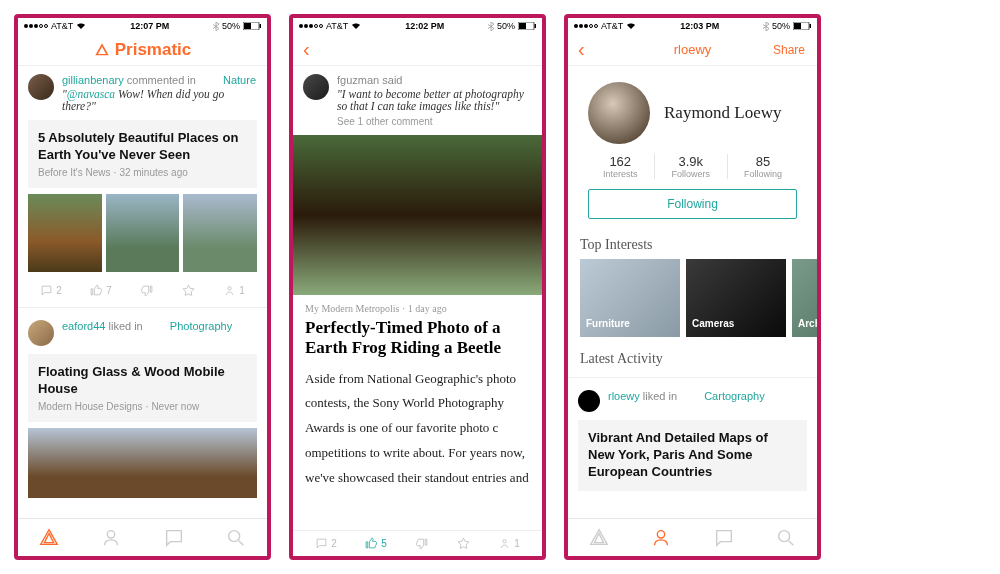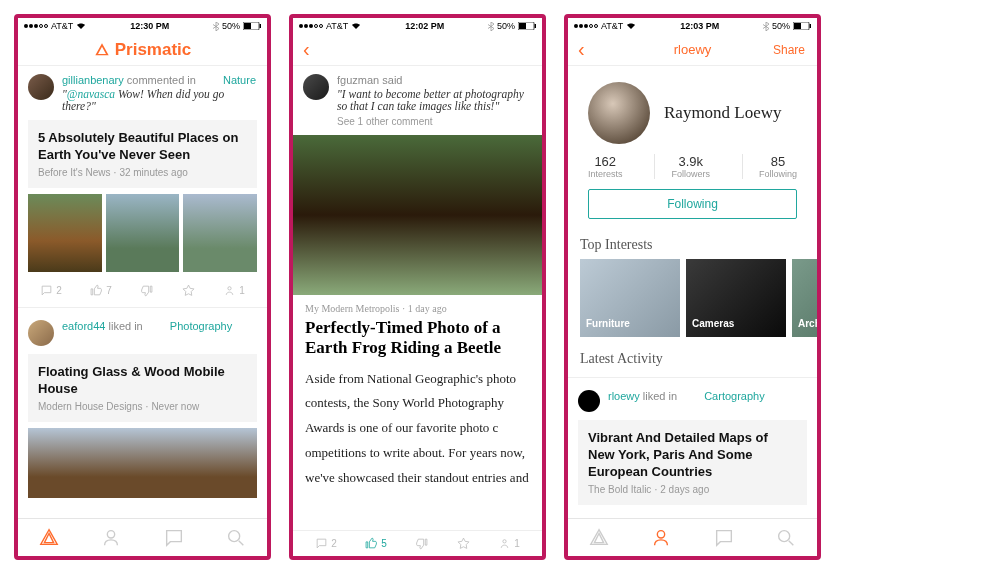--- a/index.html
+++ b/index.html
@@ -43,21 +43,21 @@
   .social-item.active{color:#20a79e;}
   .article-meta{font-size:10px;color:#999;padding:8px 12px 2px;font-family:Georgia,serif;}
   .article-title{font-size:17px;font-weight:700;padding:2px 12px 8px;font-family:Georgia,serif;line-height:1.2;}
   .article-body{font-size:13px;color:#222;padding:0 12px;font-family:Georgia,serif;line-height:1.9;}
   .tab-bar { height:38px; border-top:1px solid #e5e5e5; display:flex; justify-content:space-around; align-items:center;}
   .tab-icon{width:22px;height:22px;color:#ccc;}
   .tab-icon.active{color:#ff6b2c;}
   .profile-head{display:flex;align-items:center;gap:14px;padding:16px 20px 10px;}
   .profile-avatar{width:62px;height:62px;border-radius:50%;background:radial-gradient(circle at 40% 35%,#d8c8b8,#3a2a1a);}
   .profile-name{font-size:17px;font-family:Georgia,serif;color:#222;}
-  .stats{display:flex;justify-content:center;gap:16px;padding:0 20px 10px;}
+  .stats{display:flex;justify-content:center;gap:1px;padding:0 20px 10px;}
   .stat{flex:0 0 auto;text-align:center;padding:0 16px;}
   .stat + .stat{border-left:1px solid #e5e5e5;}
   .stat-val{font-size:13px;color:#333;}
   .stat-lbl{font-size:9px;color:#999;}
   .follow-btn{margin:0 20px 14px;border:1px solid #20a79e;color:#20a79e;text-align:center;padding:7px;font-size:12px;border-radius:2px;}
   .section-hdr{font-size:14px;color:#555;padding:4px 12px 6px;font-family:Liberation Serif, serif;}
   .interests-row{display:flex;gap:6px;padding:0 12px 10px;overflow:hidden;}
   .interest{flex:0 0 100px;height:78px;background:#888;position:relative;color:#fff;font-size:10px;font-weight:600;}
   .interest span{position:absolute;bottom:8px;left:6px;}
   .i1{background:linear-gradient(135deg,#bccad5,#8a9aa5);}
@@ -80,21 +80,21 @@
           <span class="dot off"></span>
           <span class="dot off"></span>
         </span>
       <span>AT&amp;T</span>
       <span>
         <svg width="10" height="8" viewBox="0 0 10 8">
             <path d="M5 7L1 3c2-2 6-2 8 0L5 7z" fill="#000"></path>
           </svg>
       </span>
     </div>
-    <span style="font-weight:600">12:30 PM</span>
+    <span style="font-weight:600">12:07 PM</span>
     <div class="status-right">
       <span>
         <svg width="6" height="9" viewBox="0 0 6 9">
             <path d="M3 0v9l3-2.5L3 4.5 6 2 3 0zM0 2.5L3 4.5 0 6.5" stroke="#999" stroke-width="0.8" fill="none"></path>
           </svg>
       </span>
       <span>50%</span>
       <span>
         <svg width="18" height="8" viewBox="0 0 18 8">
             <rect x="0" y="0" width="16" height="8" rx="1" fill="none" stroke="#000" stroke-width="0.7"></rect>
@@ -374,21 +374,20 @@
       <div style="flex:1">
         <div class="byline">
           <span class="user">rloewy</span>
           <span>liked in</span>
           <span class="topic">Cartography</span>
         </div>
       </div>
     </div>
     <div class="card">
       <div class="card-title">Vibrant And Detailed Maps of New York, Paris And Some European Countries</div>
-      <div class="card-meta"><span>The Bold Italic</span> · <span>2 days ago</span></div>
     </div>
   </div>
   <div class="tab-bar">
     <span class="tab-icon">
         <svg width="22" height="22" viewBox="0 0 24 24">
           <path d="M12 3L3 19h18L12 3zm0 4l5 10H7l5-10z" fill="none" stroke="currentColor" stroke-width="1.5"></path>
         </svg>
       </span>
     <span class="tab-icon active">
         <svg width="22" height="22" viewBox="0 0 24 24">

